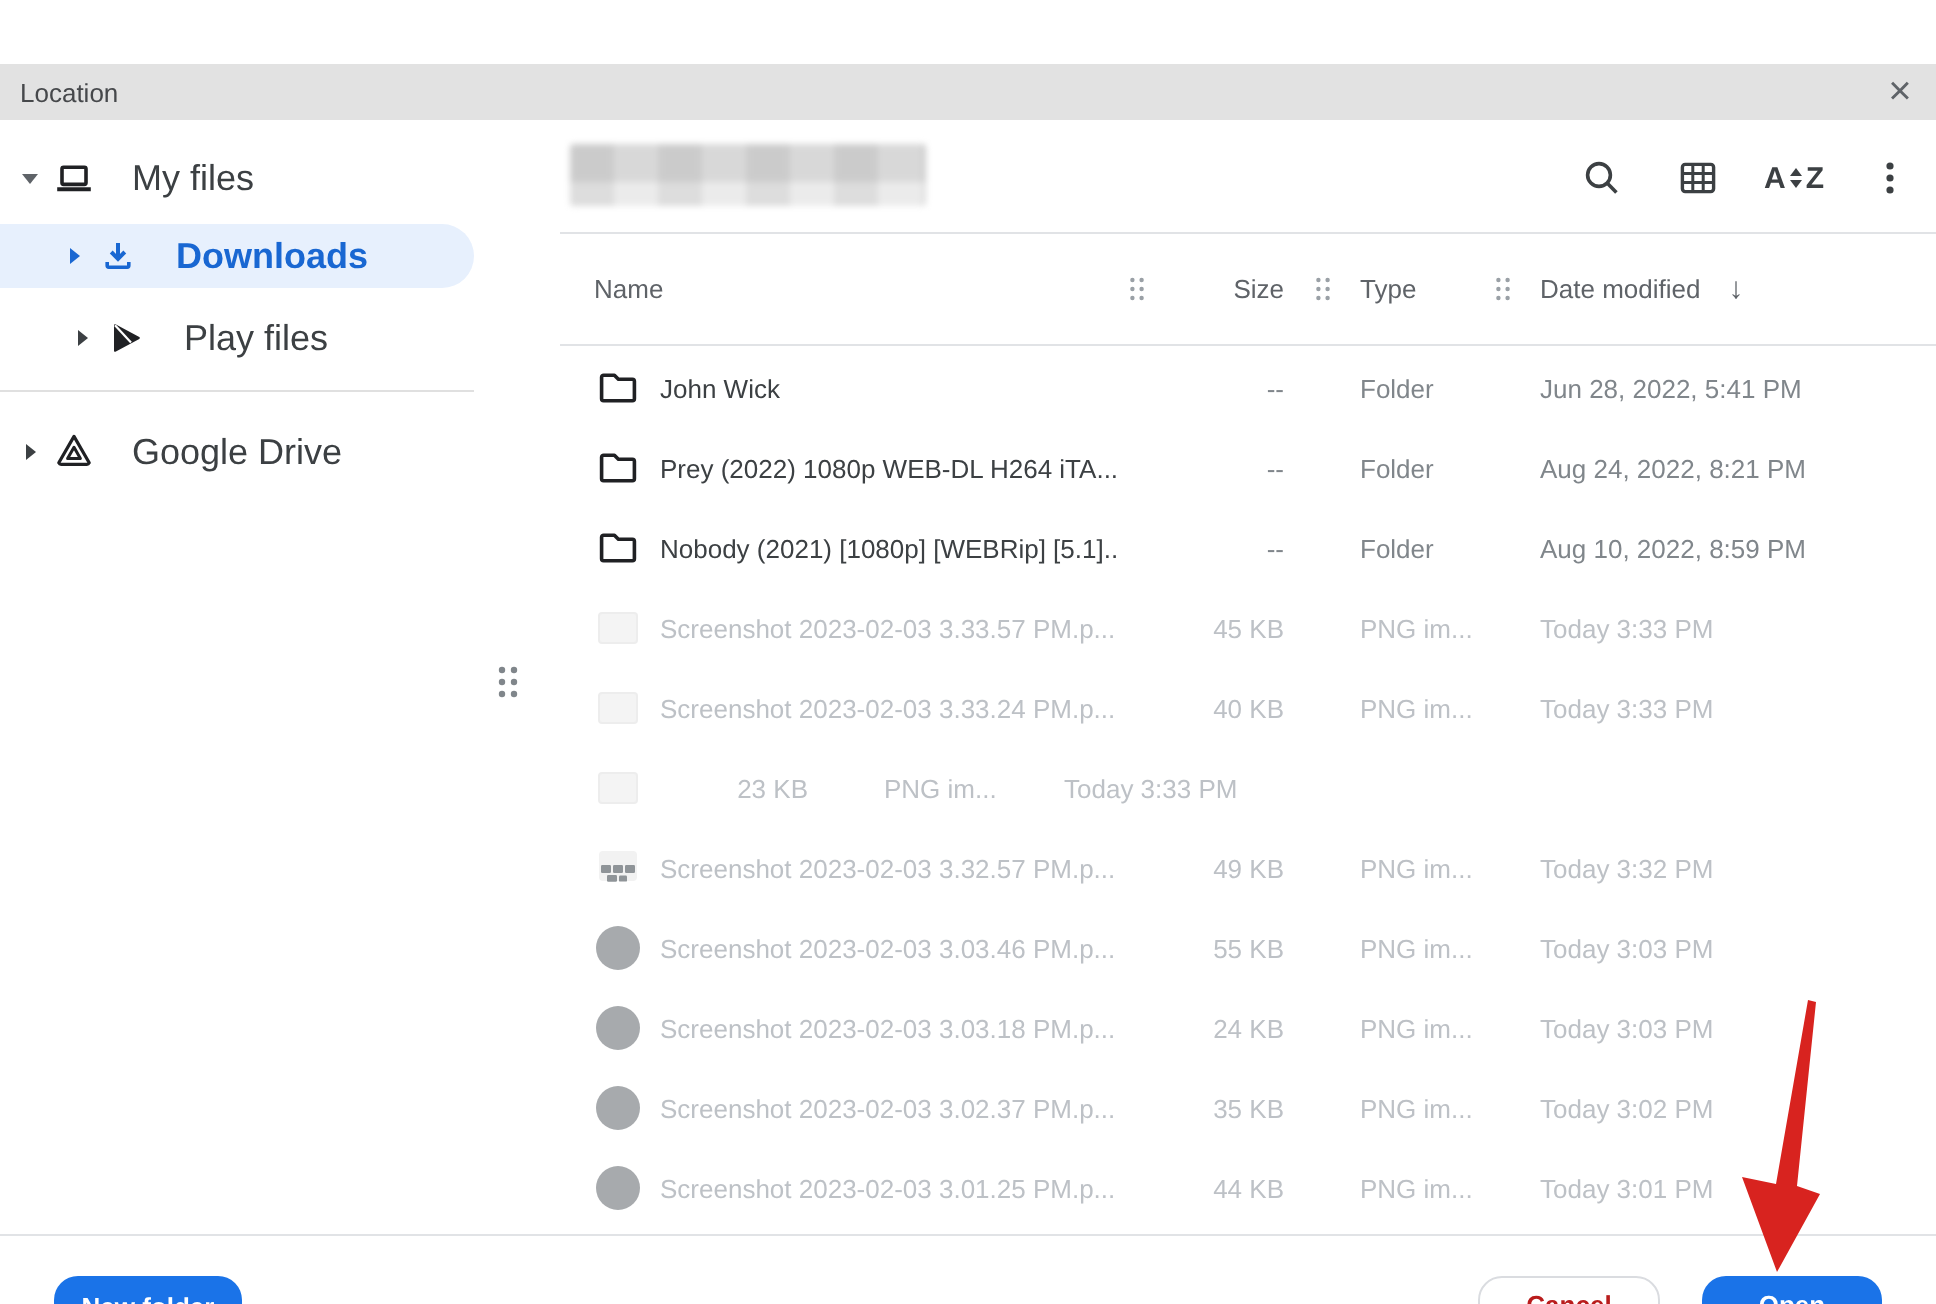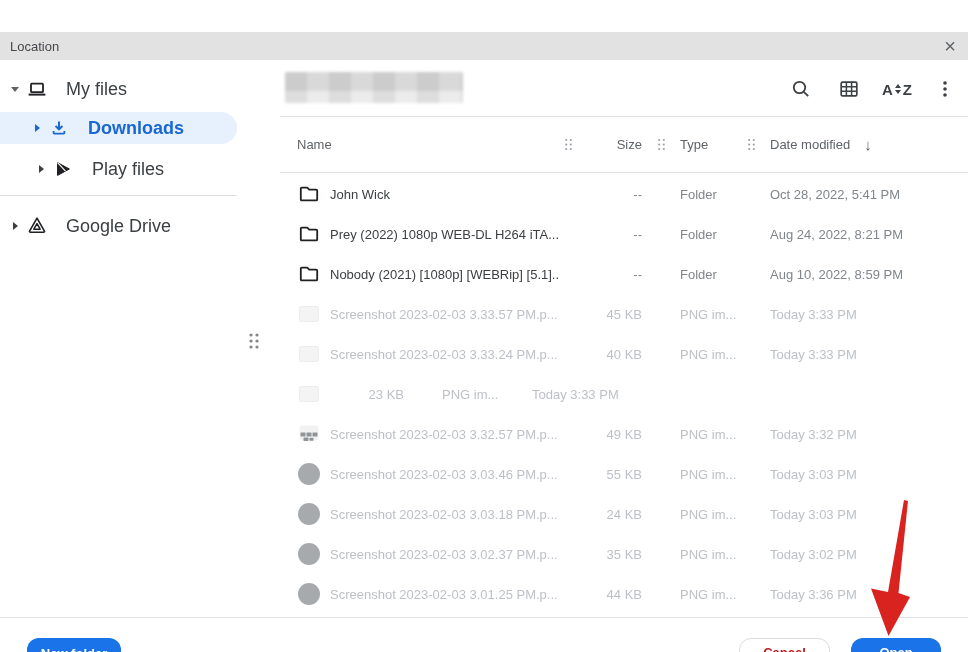--- a/index.html
+++ b/index.html
@@ -257,21 +257,21 @@
 
     <div class="frow">
       <span class="ricon">
           <svg width="22" height="22" viewBox="0 0 22 22">
             <path d="M2.8 5.6 a1 1 0 0 1 1 -1 h5.4 l2 2 h7 a1 1 0 0 1 1 1 v8.8 a1 1 0 0 1 -1 1 H3.8 a1 1 0 0 1 -1 -1 Z" fill="none" stroke="#202124" stroke-width="1.8" stroke-linejoin="round"></path>
           </svg>
         </span>
       <span class="rname">John Wick</span>
       <span class="rsize">--</span>
       <span class="rtype">Folder</span>
-      <span class="rdate">Oct 28, 2022, 5:41 PM</span>
+      <span class="rdate">Jun 28, 2022, 5:41 PM</span>
     </div>
 
     <div class="frow">
       <span class="ricon">
           <svg width="22" height="22" viewBox="0 0 22 22">
             <path d="M2.8 5.6 a1 1 0 0 1 1 -1 h5.4 l2 2 h7 a1 1 0 0 1 1 1 v8.8 a1 1 0 0 1 -1 1 H3.8 a1 1 0 0 1 -1 -1 Z" fill="none" stroke="#202124" stroke-width="1.8" stroke-linejoin="round"></path>
           </svg>
         </span>
       <span class="rname">Prey (2022) 1080p WEB-DL H264 iTA...</span>
       <span class="rsize">--</span>
@@ -369,21 +369,21 @@
       <span class="rdate">Today 3:02 PM</span>
     </div>
 
     <div class="frow disabled">
       <span class="ricon">
           <span class="thumb-circle"></span>
         </span>
       <span class="rname">Screenshot 2023-02-03 3.01.25 PM.p...</span>
       <span class="rsize">44 KB</span>
       <span class="rtype">PNG im...</span>
-      <span class="rdate">Today 3:36 PM</span>
+      <span class="rdate">Today 3:01 PM</span>
     </div>
 
   </div>
 
   <div class="hline line-footer"></div>
 
   <button class="btn btn-new-folder">New folder</button>
   <button class="btn btn-cancel">Cancel</button>
   <button class="btn btn-open">Open</button>
 

